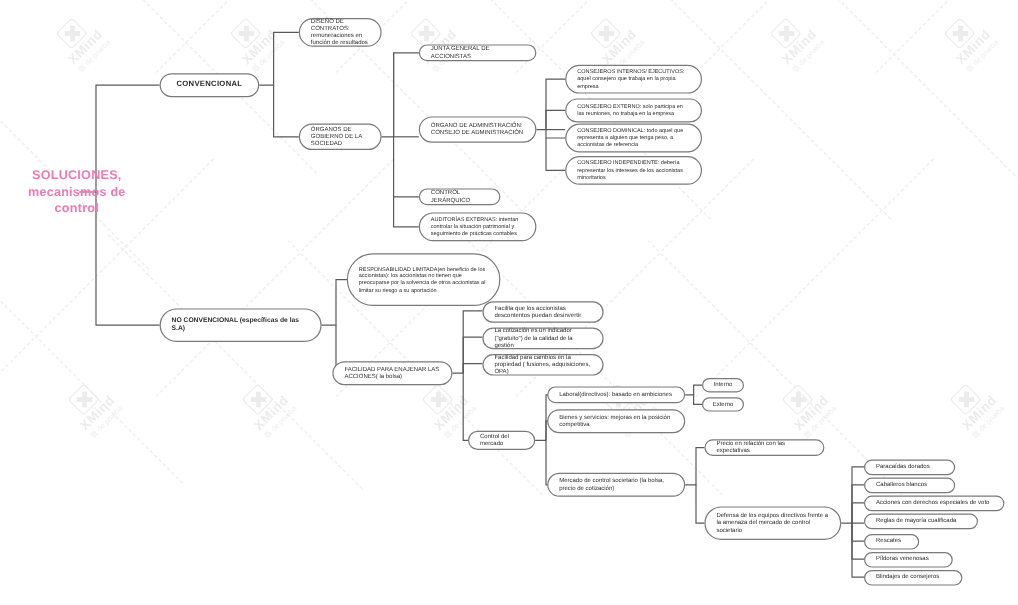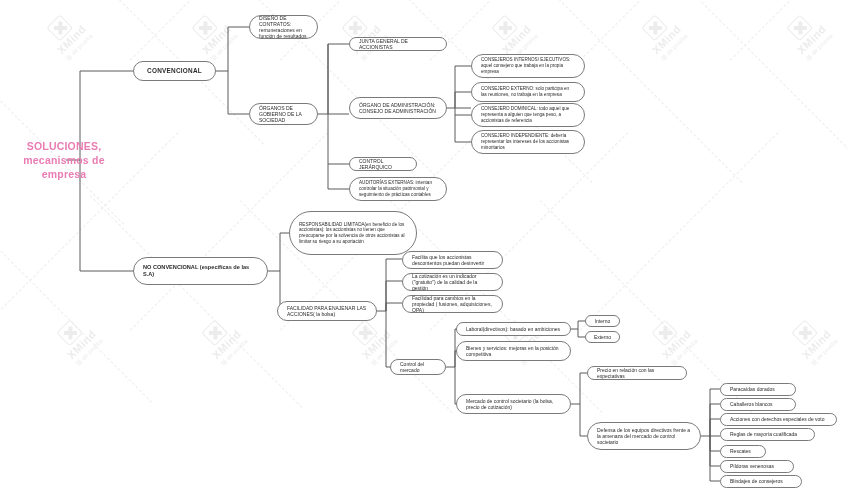--- a/index.html
+++ b/index.html
@@ -216,21 +216,21 @@
     <path d="M701,436 H710 V389 H720"></path>
     <path d="M710,436 V404 H720"></path>
     <path d="M710,436 V419 H720"></path>
     <path d="M710,436 H720"></path>
     <path d="M710,436 V451 H720"></path>
     <path d="M710,436 V466 H720"></path>
     <path d="M710,436 V481 H720"></path>
   </svg>
 
   <div class="root" style="left:14px;top:138px;width:100px;height:44px;">
-    <span>SOLUCIONES, mecanismos de empresa</span>
+    <span>SOLUCIONES, mecanismos de control</span>
   </div>
 
   <div class="node t-lg" style="left:133px;top:61px;width:83px;height:20px;justify-content:center;">
     <span>CONVENCIONAL</span>
   </div>
 
   <div class="node t-sm" style="left:249px;top:15px;width:69px;height:24px;">
     <span>DISEÑO DE CONTRATOS: remuneraciones en función de resultados</span>
   </div>
 

